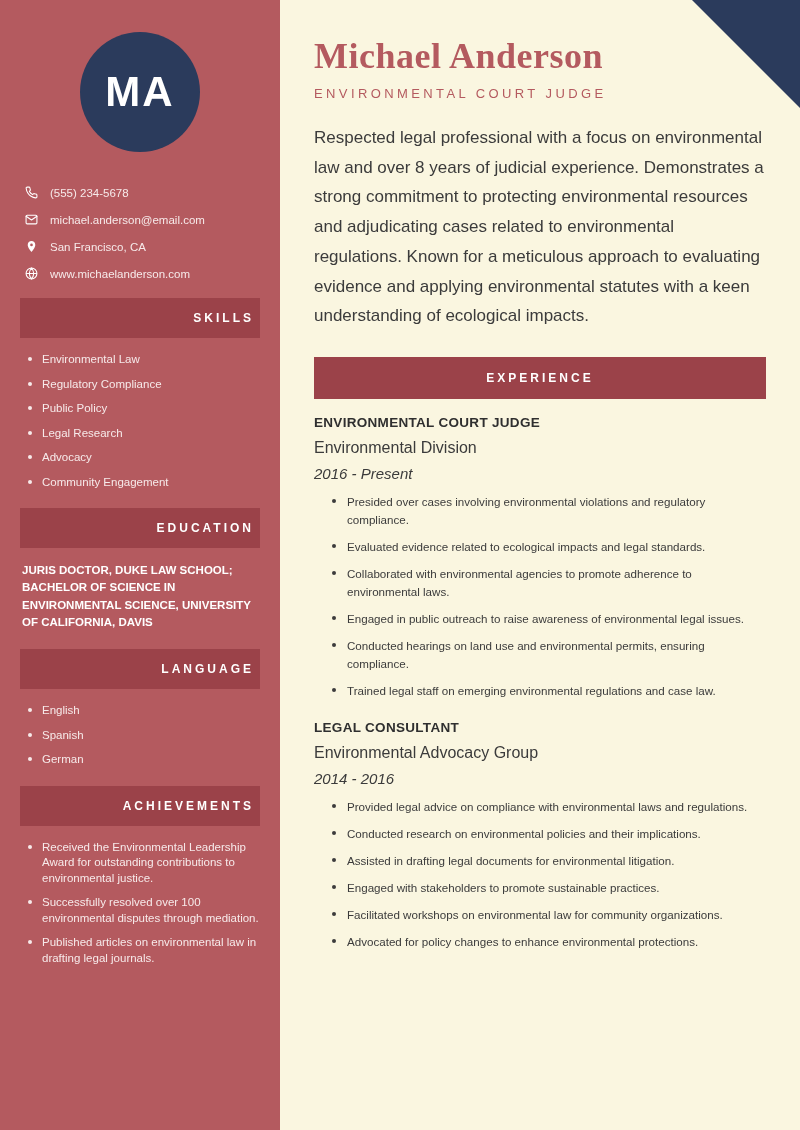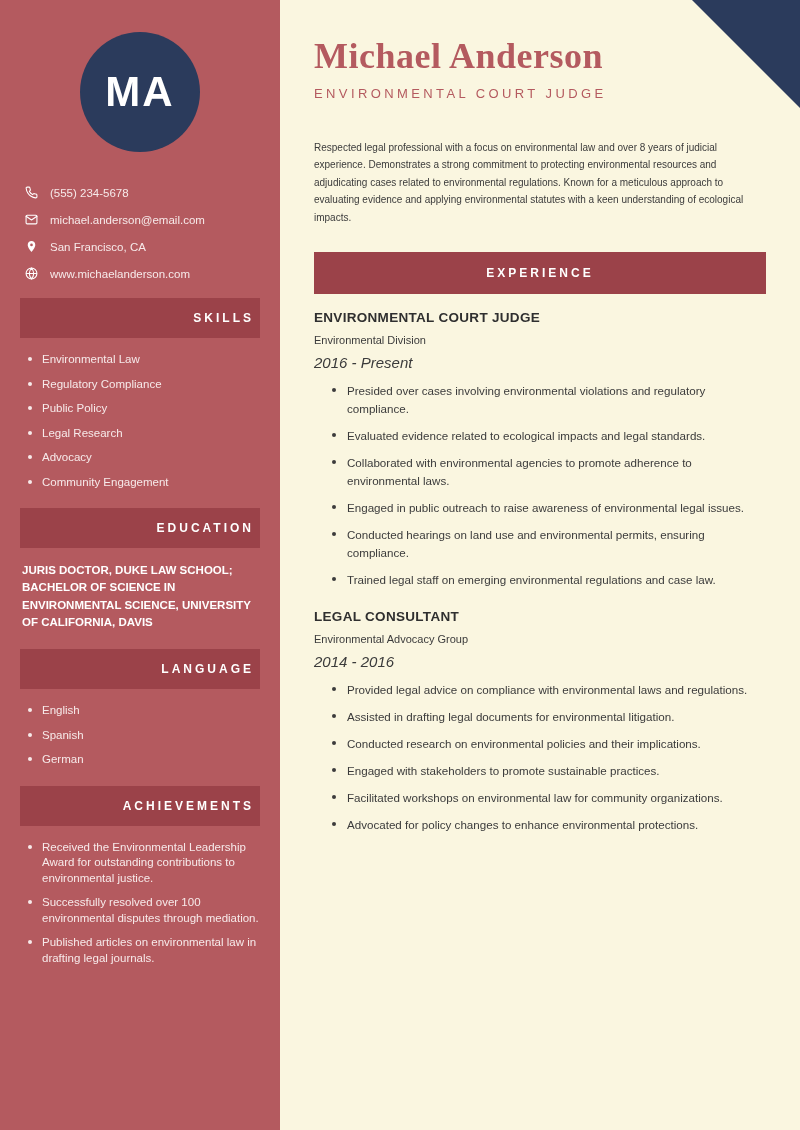--- a/index.html
+++ b/index.html
@@ -107,22 +107,22 @@
     line-height: 1.05;
   }
   .role {
     margin-top: 10px;
     font-size: 13px;
     letter-spacing: 3.4px;
     color: #b45a5f;
     font-weight: 500;
   }
   .summary {
-    margin-top: 38px;
-    font-size: 10px;
+    margin-top: 22px;
+    font-size: 17px;
     line-height: 1.75;
     color: #3b3b3b;
     max-width: 460px;
   }
   .main-bar {
     background: #9b4249;
     color: #fff;
     text-align: center;
     font-size: 12px;
     font-weight: 700;
@@ -131,21 +131,21 @@
     margin: 26px 0 16px 0;
   }
   .job-title {
     font-size: 13.5px;
     font-weight: 700;
     color: #2f2f2f;
     letter-spacing: 0.3px;
     margin-top: 2px;
   }
   .job-org {
-    font-size: 11px;
+    font-size: 16px;
     color: #3b3b3b;
     margin-top: 9px;
   }
   .job-date {
     font-size: 15px;
     color: #3b3b3b;
     margin-top: 8px;
     font-style: italic;
   }
   ul.main-list { list-style: none; margin: 11px 0 0 0; padding-left: 18px; }
@@ -269,21 +269,21 @@
         <li>Trained legal staff on emerging environmental regulations and case law.</li>
       </ul>
     </div>
 
     <div class="job-block">
       <div class="job-title">LEGAL CONSULTANT</div>
       <div class="job-org">Environmental Advocacy Group</div>
       <div class="job-date">2014 - 2016</div>
       <ul class="main-list">
         <li>Provided legal advice on compliance with environmental laws and regulations.</li>
+        <li>Conducted research on environmental policies and their implications.</li>
         <li>Assisted in drafting legal documents for environmental litigation.</li>
-        <li>Conducted research on environmental policies and their implications.</li>
         <li>Engaged with stakeholders to promote sustainable practices.</li>
         <li>Facilitated workshops on environmental law for community organizations.</li>
         <li>Advocated for policy changes to enhance environmental protections.</li>
       </ul>
     </div>
   </div>
 </div>
 
 </body></html>

